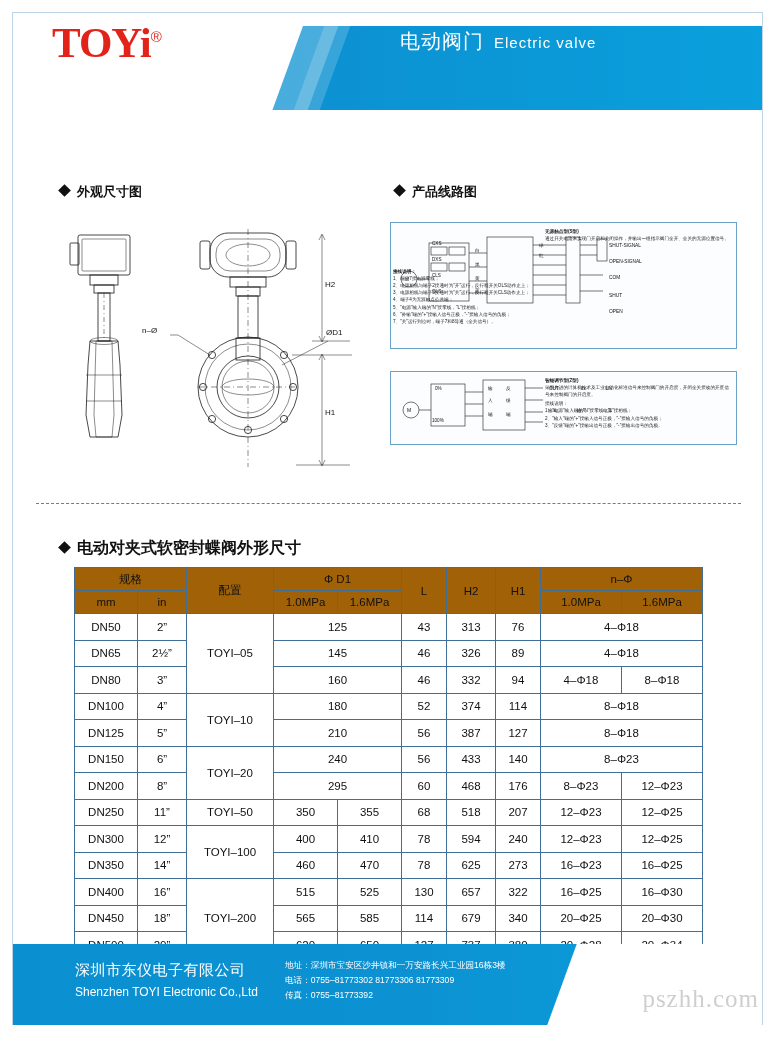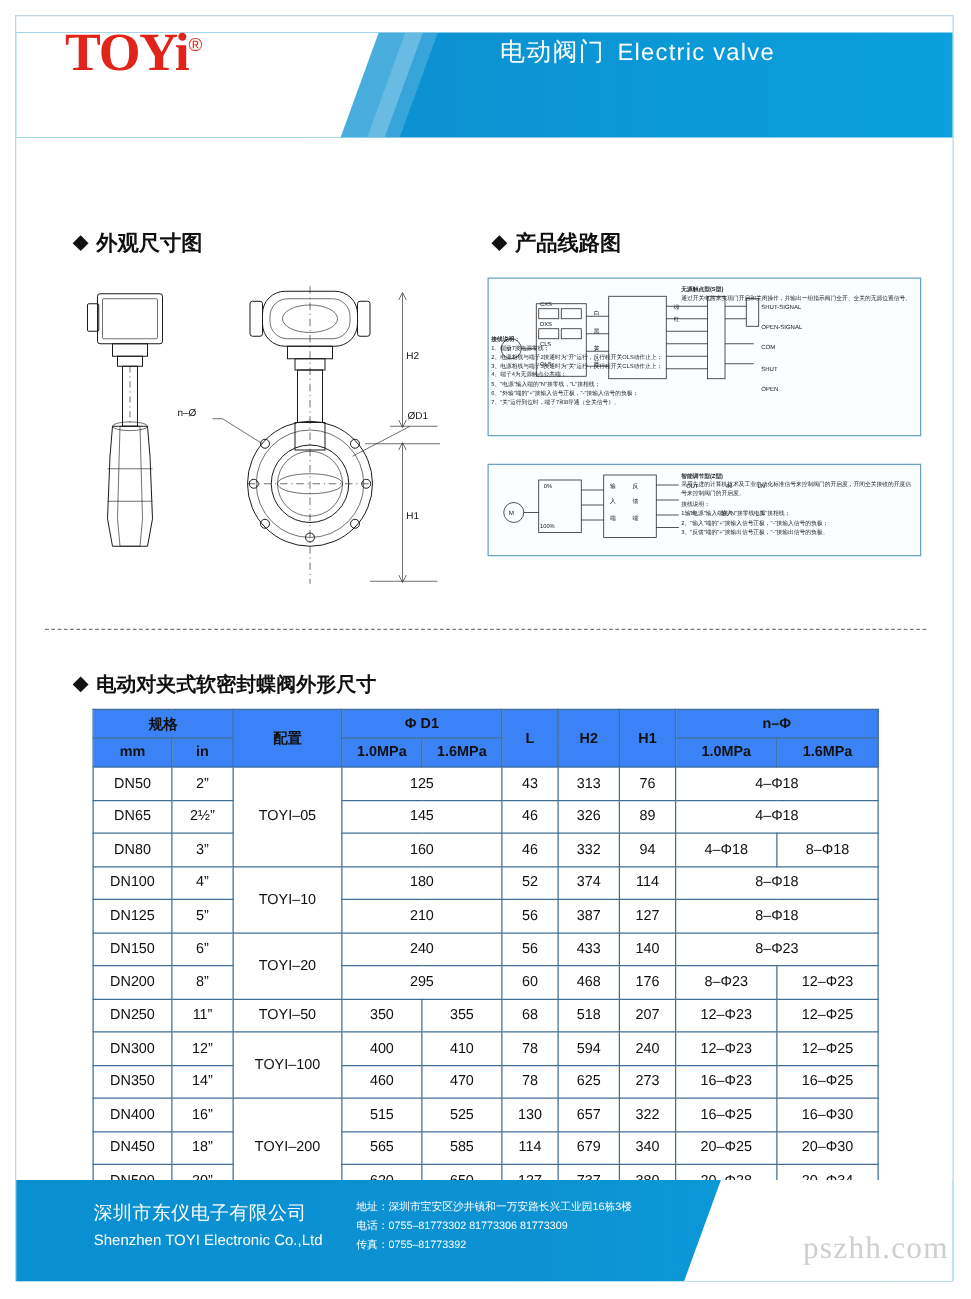--- a/index.html
+++ b/index.html
@@ -57,26 +57,26 @@
     vertical-align:super;
     font-family:"Liberation Sans", sans-serif;
     font-weight:normal;
   }
   .header-title{
     position:absolute;left:400px;top:28px;
     color:#ffffff;
     font-size:20px;
     letter-spacing:1px;
   }
-  .header-title .en{font-size:19px;margin-left:10px;}
+  .header-title .en{font-size:15px;margin-left:10px;}
 
   
   .sec-head{
     position:absolute;
-    font-size:17px;font-weight:bold;color:#111;
+    font-size:13px;font-weight:bold;color:#111;
   }
   .sec-head .dia{
     display:inline-block;
     width:9px;height:9px;
     background:#111;
     transform:rotate(45deg);
     margin-right:8px;
     position:relative;top:-1px;
   }
 
@@ -124,22 +124,22 @@
   table.spec th, table.spec td{
     border:1px solid #3f6f96;
     text-align:center;
     vertical-align:middle;
     padding:0;
     height:25.5px;
     font-weight:normal;
     color:#111;
   }
   table.spec thead th{
-    background:#3b82f6;
-    font-weight:bold;
+    background:#a16207;
+    font-weight:normal;
     height:22px;
   }
   .c-mm{width:62px;}
   .c-in{width:48px;}
   .c-cfg{width:86px;margin-top:40px;}
   .c-d1{width:63px;}
   .c-l{width:44px;}
   .c-h2{width:48px;}
   .c-h1{width:44px;}
   .c-n{width:80px;}

